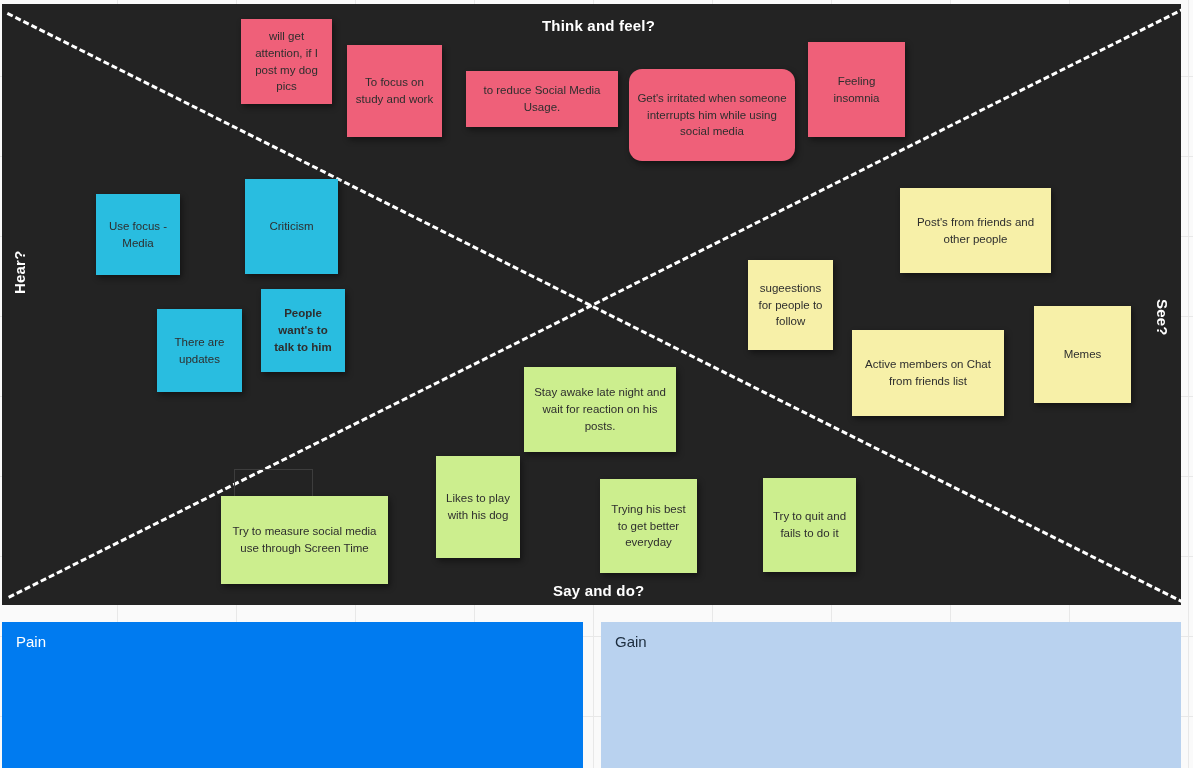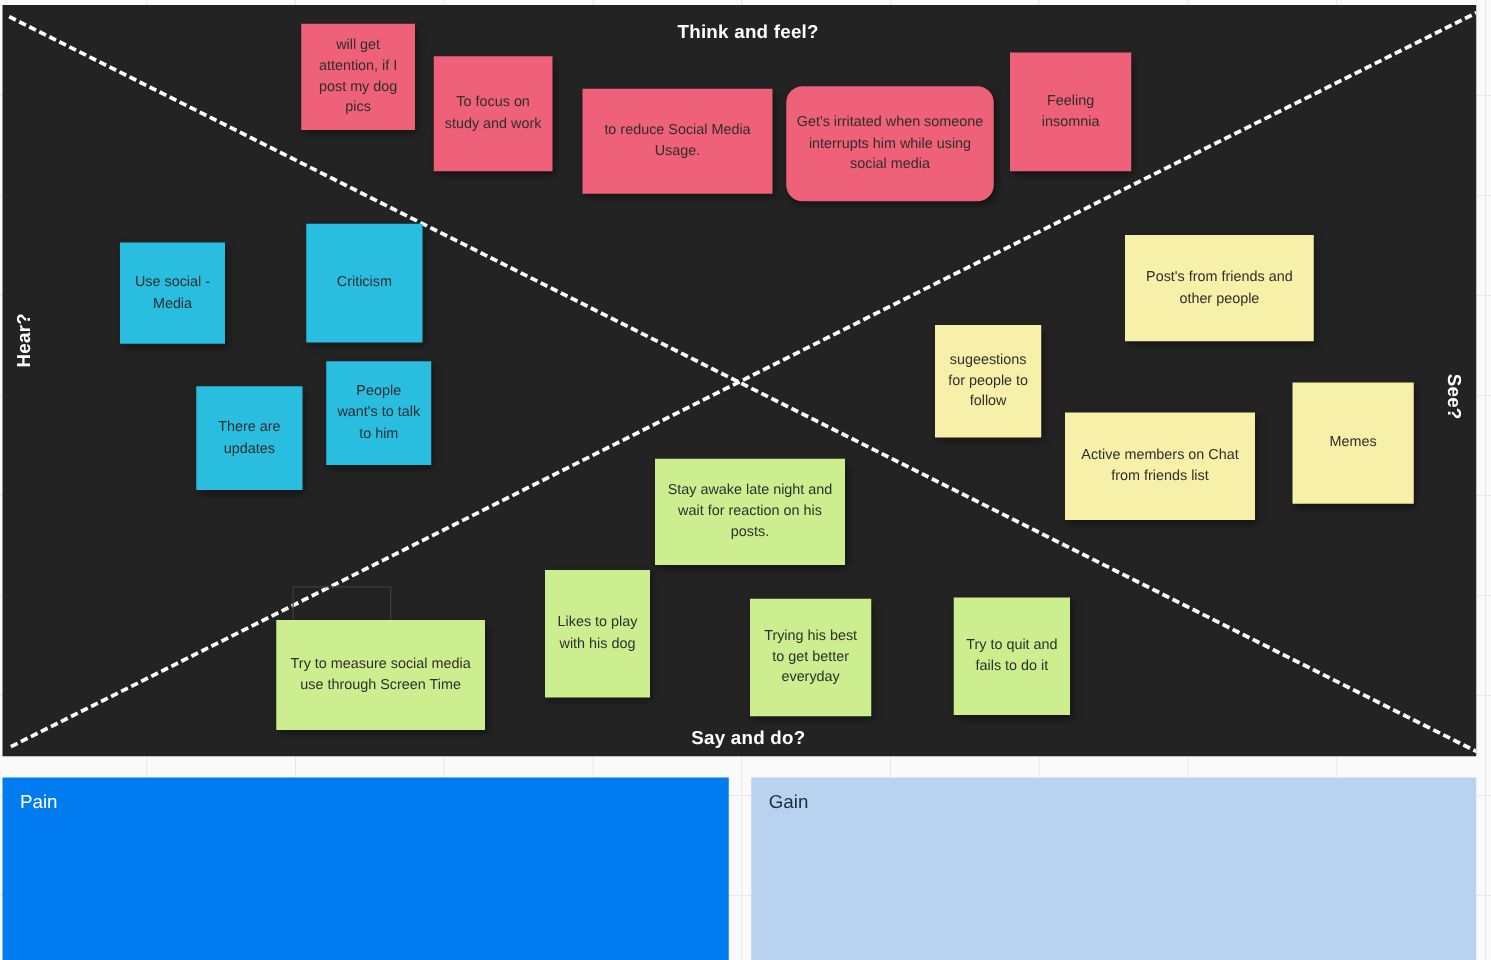--- a/index.html
+++ b/index.html
@@ -138,28 +138,28 @@
   <div class="diag" id="diag-a"></div>
   <div class="diag" id="diag-b"></div>
 
   <div class="quad-label" id="label-think">Think and feel?</div>
   <div class="quad-label" id="label-say">Say and do?</div>
   <div class="quad-label" id="label-hear">Hear?</div>
   <div class="quad-label" id="label-see">See?</div>
 
   <div class="note pink" style="left:239px; top:15px; width:91px; height:85px;">will get attention, if I post my dog pics</div>
   <div class="note pink" style="left:345px; top:41px; width:95px; height:92px;">To focus on study and work</div>
-  <div class="note pink" style="left:464px; top:67px; width:152px; height:84px;">to reduce Social Media Usage.</div>
+  <div class="note pink" style="left:464px; top:67px; width:152px; height:56px;">to reduce Social Media Usage.</div>
   <div class="note pink" style="left:627px; top:65px; width:166px; height:92px;border-radius:13px;">Get's irritated when someone interrupts him while using social media</div>
   <div class="note pink" style="left:806px; top:38px; width:97px; height:95px;">Feeling insomnia</div>
 
-  <div class="note blue" style="left:94px; top:190px; width:84px; height:81px;">Use social - Media</div>
+  <div class="note blue" style="left:94px; top:190px; width:84px; height:81px;">Use focus - Media</div>
   <div class="note blue" style="left:219px; top:175px; width:93px; height:95px;margin-left:24px;">Criticism</div>
   <div class="note blue" style="left:155px; top:305px; width:85px; height:83px;">There are updates</div>
-  <div class="note blue" style="left:259px; top:285px; width:84px; height:83px;">People want's to talk to him</div>
+  <div class="note blue" style="left:259px; top:285px; width:84px; height:83px;font-weight:bold;">People want's to talk to him</div>
 
   <div class="note yellow" style="left:898px; top:184px; width:151px; height:85px;">Post's from friends and other people</div>
   <div class="note yellow" style="left:746px; top:256px; width:85px; height:90px;">sugeestions for people to follow</div>
   <div class="note yellow" style="left:850px; top:306px; width:152px; height:86px;margin-top:20px;">Active members on Chat from friends list</div>
   <div class="note yellow" style="left:1032px; top:302px; width:97px; height:97px;">Memes</div>
 
   <div class="note green" style="left:522px; top:363px; width:152px; height:85px;">Stay awake late night and wait for reaction on his posts.</div>
   <div class="note green" style="left:434px; top:452px; width:84px; height:102px;">Likes to play with his dog</div>
   <div class="note ghost" style="left:232px; top:465px; width:79px; height:47px;"></div>
   <div class="note green" style="left:219px; top:492px; width:167px; height:88px;">Try to measure social media use through Screen Time</div>

